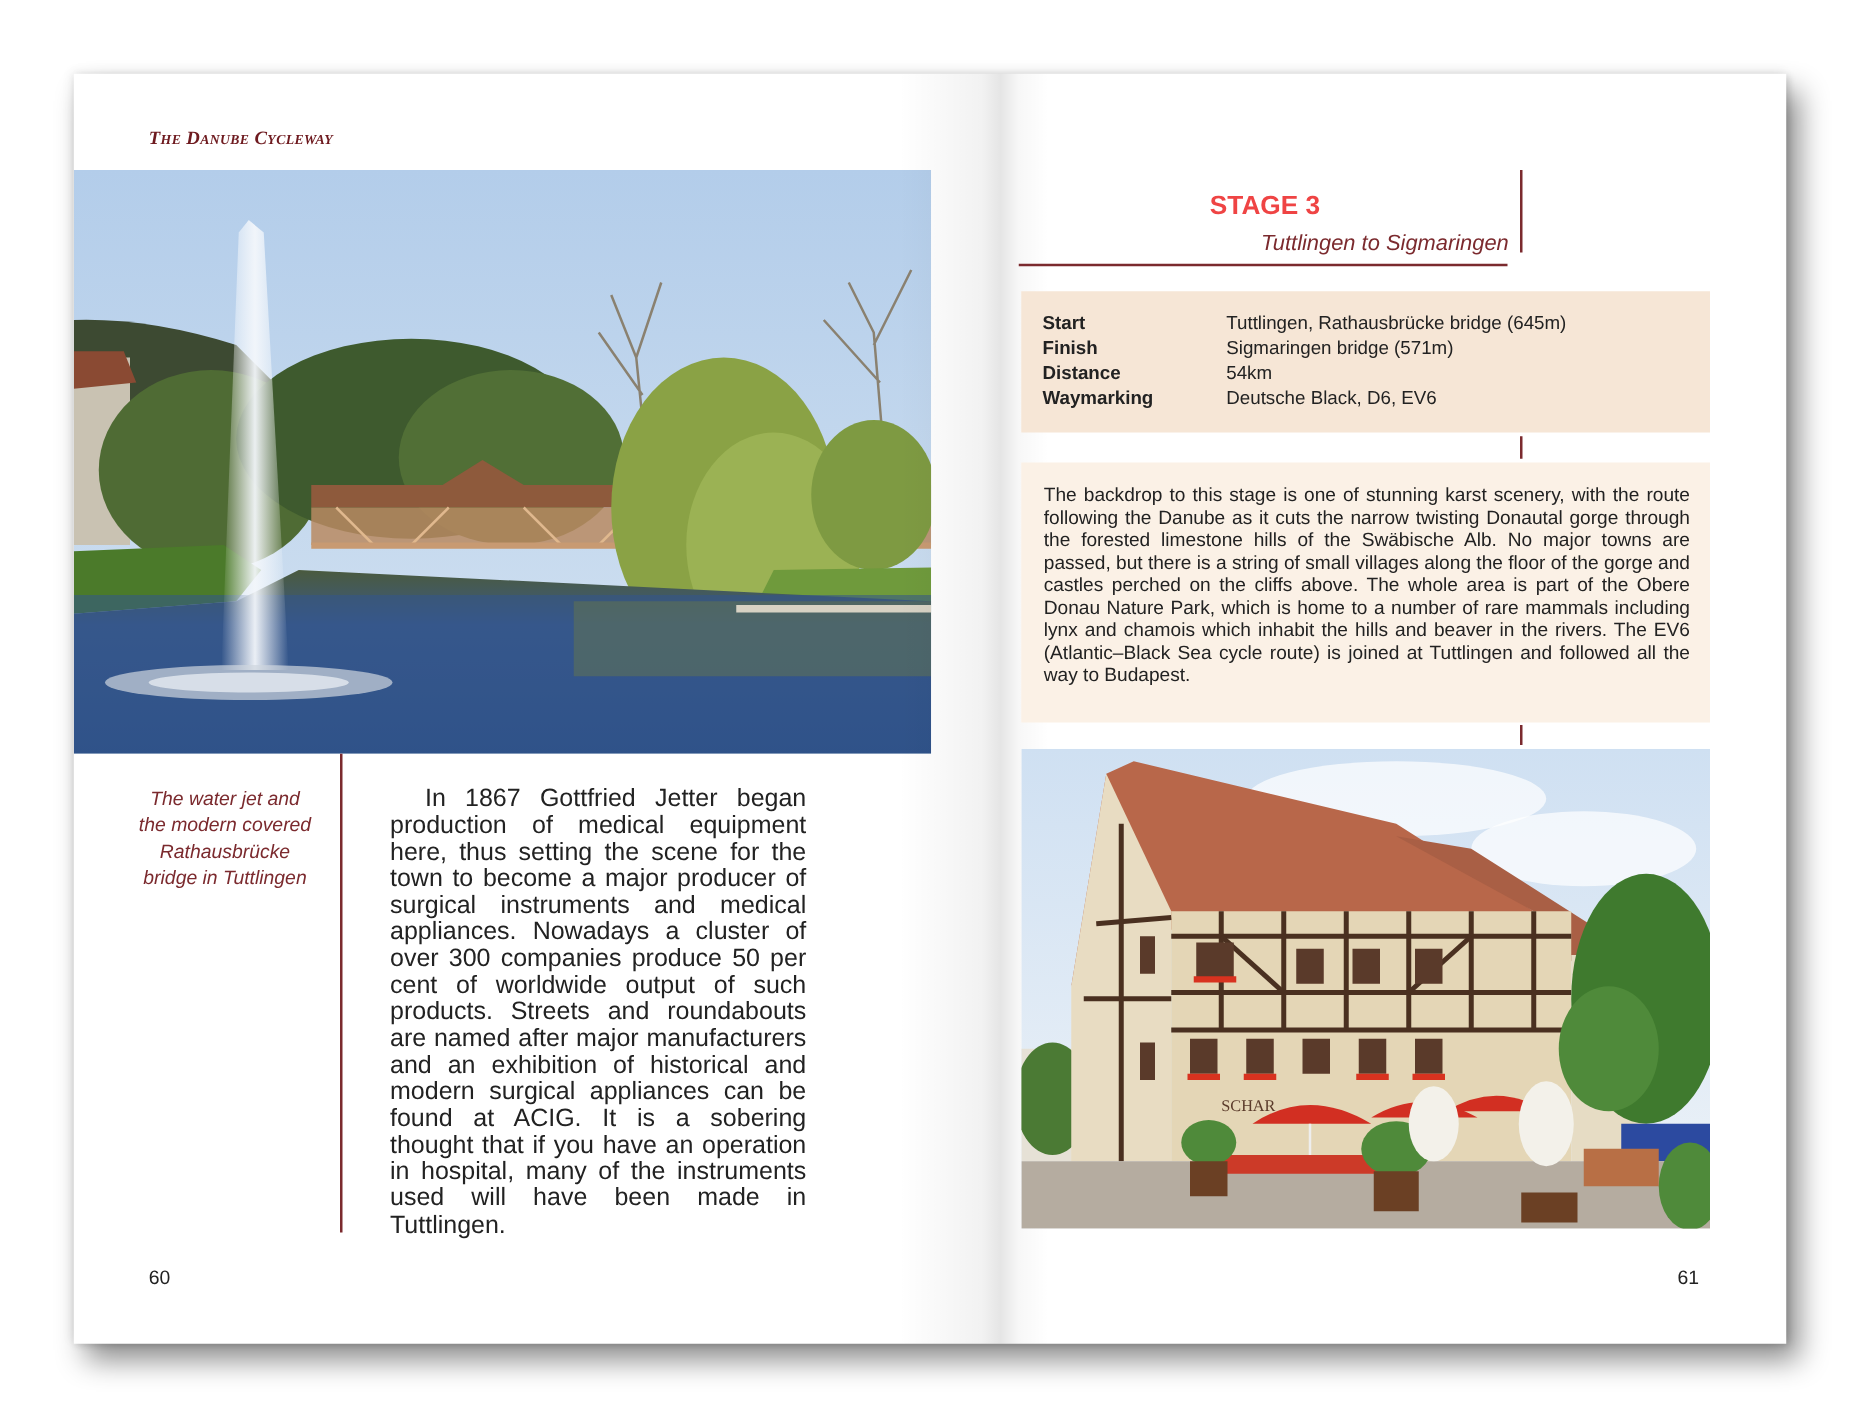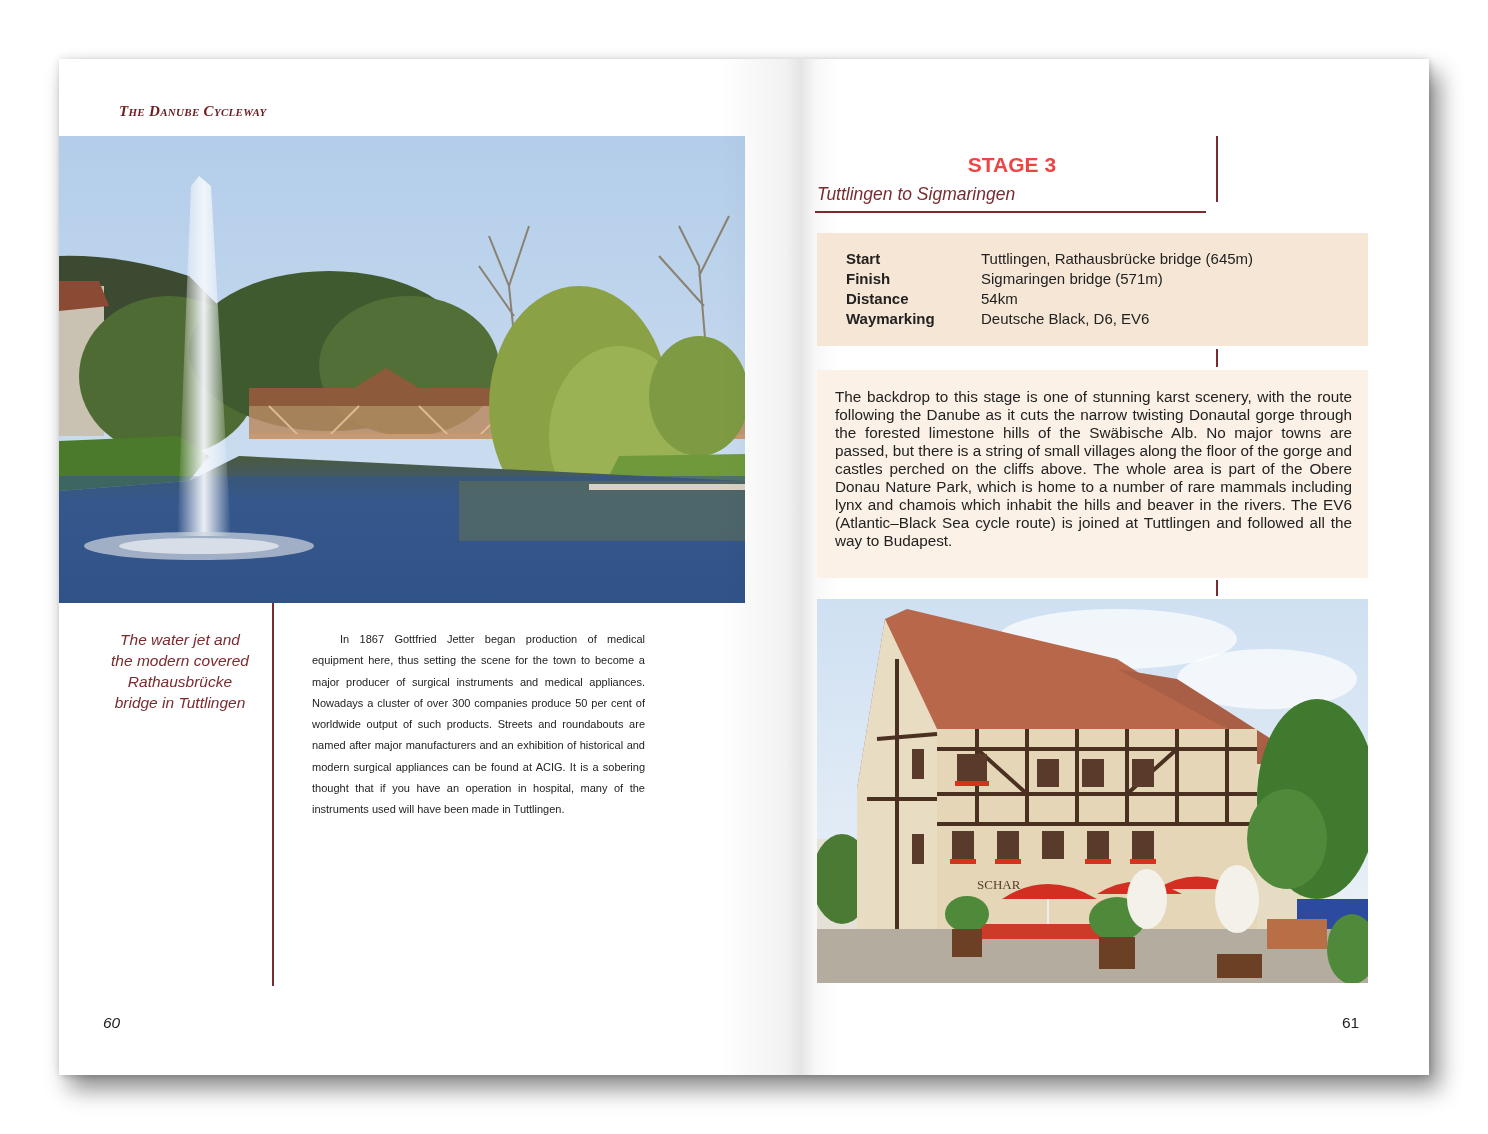--- a/index.html
+++ b/index.html
@@ -30,38 +30,38 @@
   .vrule { position:absolute; width:1.5px; background:#7b2a2e; }
   .hrule { position:absolute; height:1.5px; background:#7b2a2e; }
 
   .caption-left {
     position:absolute; left:40px; top:570px; width:162px; text-align:center;
     color:#7b2a2e; font-family:"Liberation Sans", sans-serif; font-style:italic;
     font-size:15.5px; line-height:21px;
   }
   .body-left {
     position:absolute; left:253px; top:570px; width:333px;
-    color:#222; font-family:"Liberation Sans", sans-serif; font-size:11px; line-height:21.3px;
+    color:#222; font-family:"Liberation Sans", sans-serif; font-size:20px; line-height:21.3px;
     text-align:justify; text-indent:28px; hyphens:auto;
   }
   .page-num { position:absolute; top:955px; font-size:15.5px; color:#222; font-family:"Liberation Sans", sans-serif; }
 
   .stage-title {
     position:absolute; left:758px; top:94px; width:390px; text-align:center;
     color:#ef4444; font-family:"Liberation Sans", sans-serif; font-weight:bold; font-size:21px;
   }
   .stage-sub {
-    position:absolute; left:758px; top:125px; width:390px; text-align:left;
+    position:absolute; left:758px; top:125px; width:390px; text-align:right;
     color:#7b2a2e; font-family:"Liberation Sans", sans-serif; font-style:italic; font-size:17.5px;
   }
   .info-box {
     position:absolute; left:758px; top:174px; width:551px; height:113px; background:#f6e6d6;
   }
   .info-row { position:absolute; left:17px; font-size:15px; color:#222; }
-  .info-row .lbl { position:absolute; left:12px; font-weight:bold; white-space:nowrap; }
+  .info-row .lbl { position:absolute; left:0; font-weight:bold; white-space:nowrap; }
   .info-row .val { position:absolute; left:147px; white-space:nowrap; }
   .intro-box {
     position:absolute; left:758px; top:311px; width:551px; height:208px; background:#fbf1e6;
   }
   .intro-text {
     position:absolute; left:18px; top:18px; width:517px;
     font-size:15.3px; line-height:18px; color:#222; text-align:justify;
   }
   .caption-right {
     position:absolute; right:10px; top:7px; text-align:right;
@@ -144,21 +144,21 @@
     <div>The water jet and</div>
     <div>the modern covered</div>
     <div>Rathausbrücke</div>
     <div>bridge in Tuttlingen</div>
   </div>
 
   <div class="vrule" style="left:213px; top:544px; height:383px;"></div>
 
   <div class="body-left">In 1867 Gottfried Jetter began production of medical equipment here, thus setting the scene for the town to become a major producer of surgical instruments and medical appliances. Nowadays a cluster of over 300 companies produce 50 per cent of worldwide output of such products. Streets and roundabouts are named after major manufac­turers and an exhibition of historical and modern surgical appliances can be found at ACIG. It is a sobering thought that if you have an operation in hospital, many of the instruments used will have been made in Tuttlingen.</div>
 
-  <div class="page-num" style="left:44px;font-style:italic;">60</div>
+  <div class="page-num" style="left:60px;">60</div>
 
   <div class="gutter"></div>
 
   <div class="vrule" style="left:1157px; top:77px; height:66px;"></div>
   <div class="stage-title">STAGE 3</div>
   <div class="stage-sub">Tuttlingen to Sigmaringen</div>
   <div class="hrule" style="left:756px; top:152px; width:391px;"></div>
 
   <div class="info-box">
     <div class="info-row" style="top:17px;">

